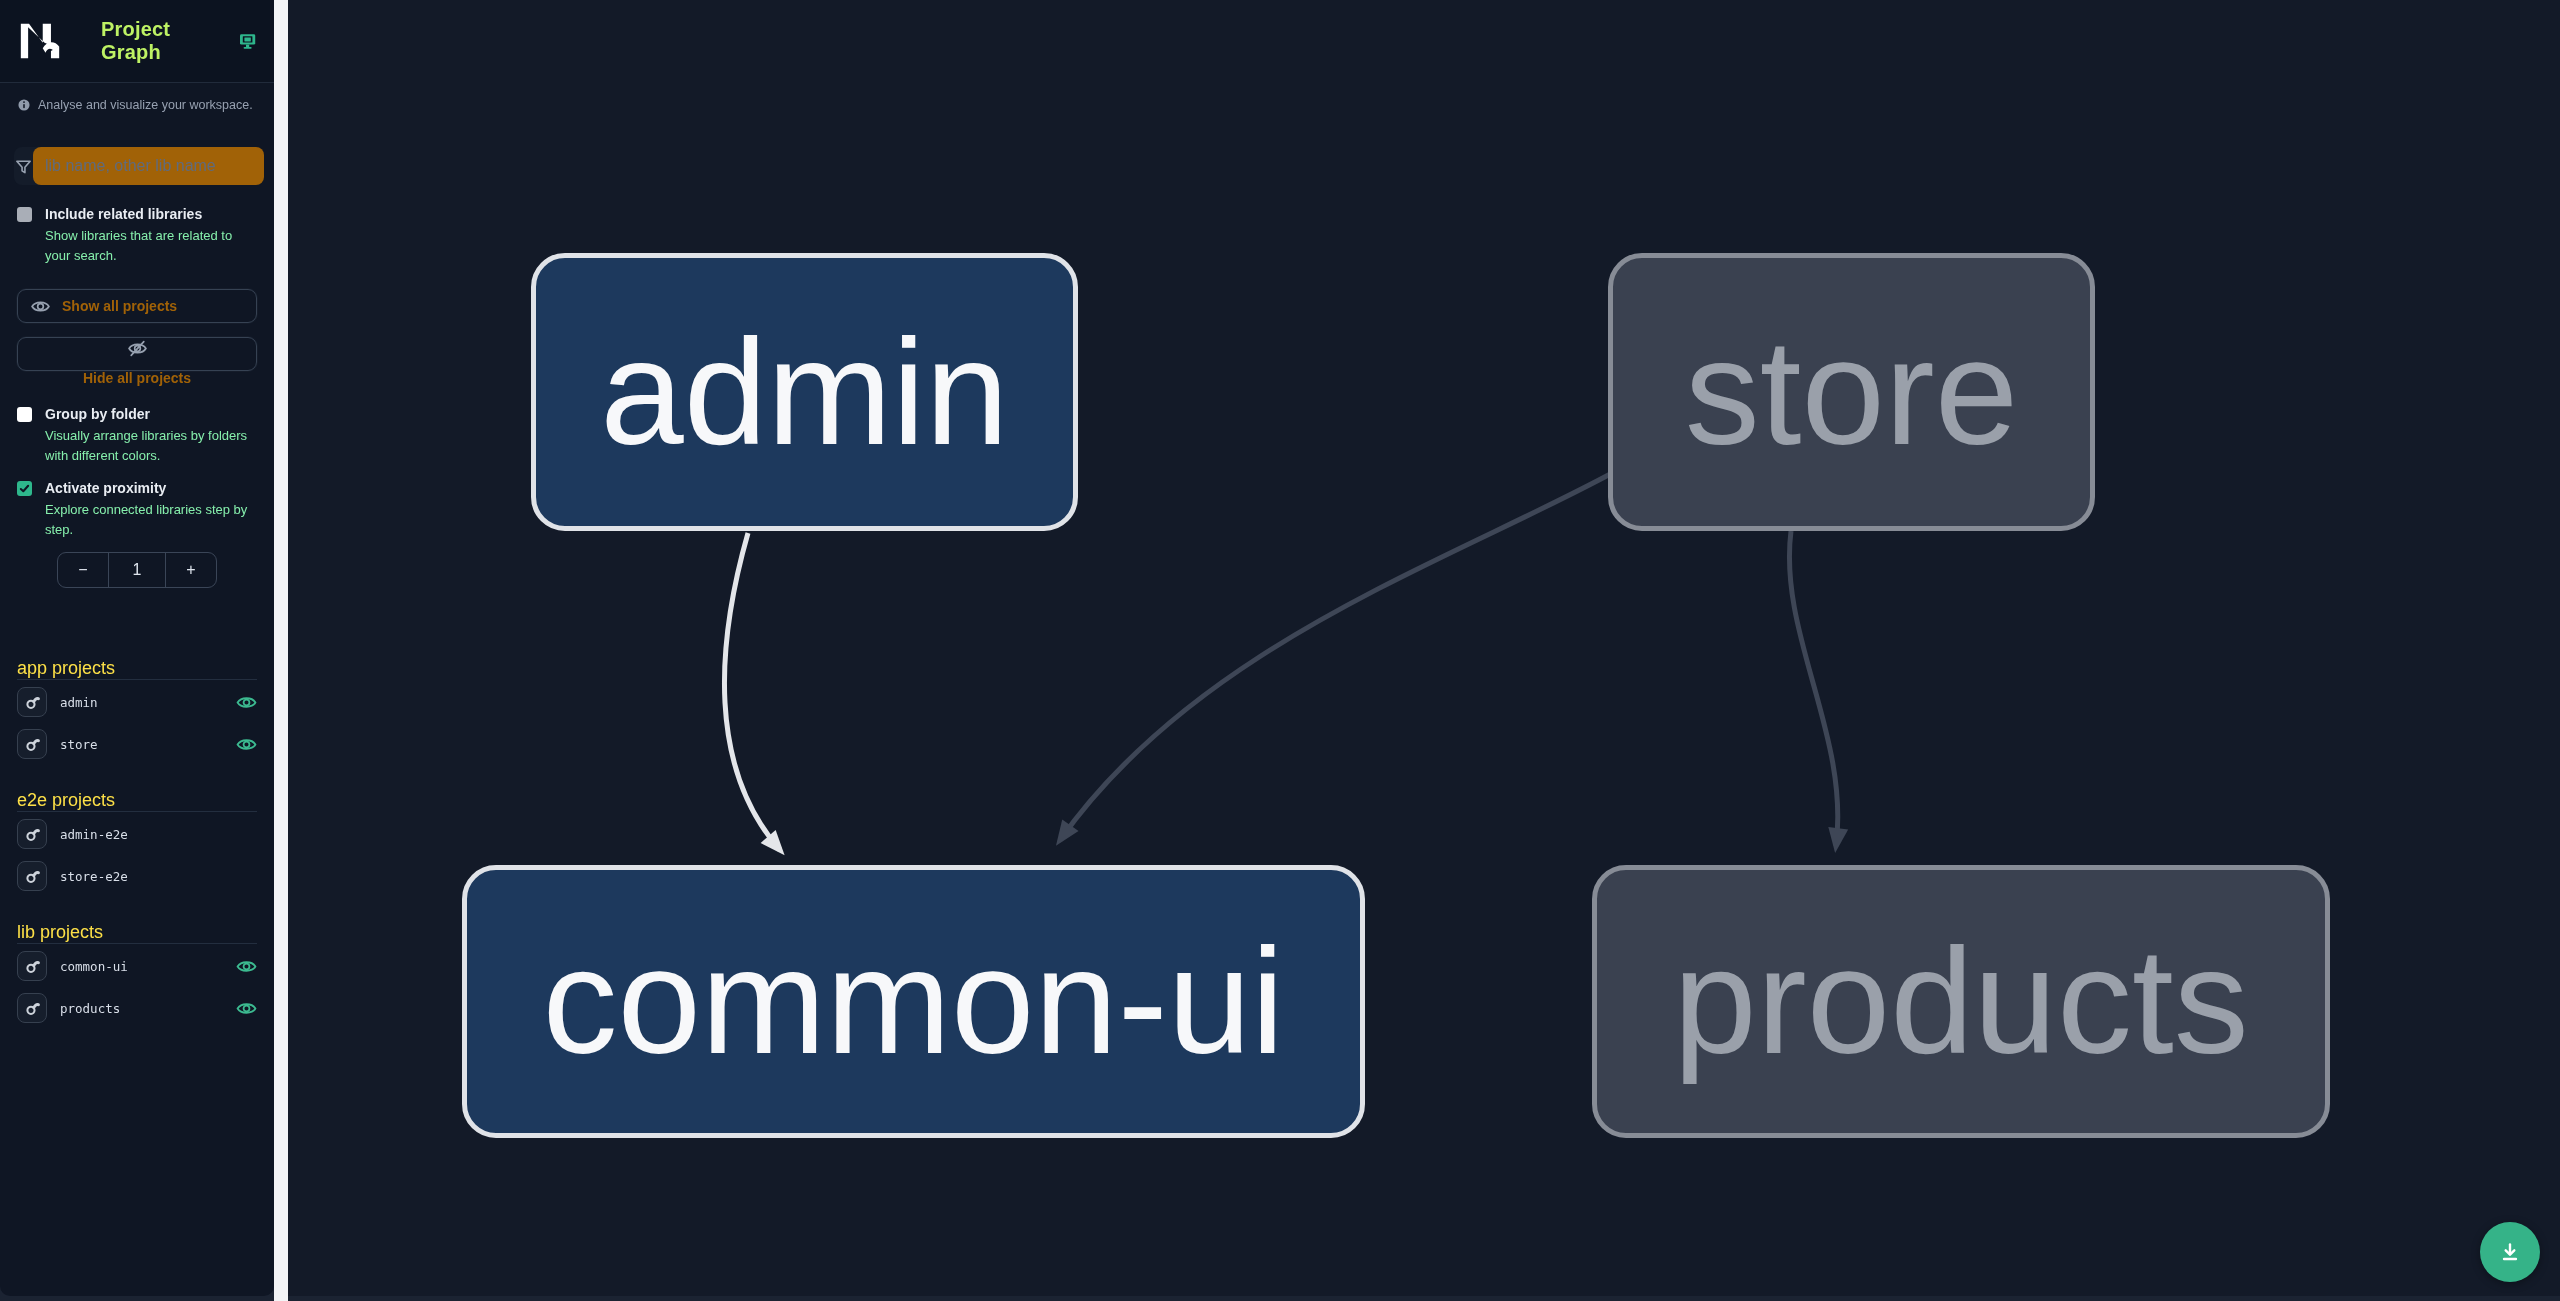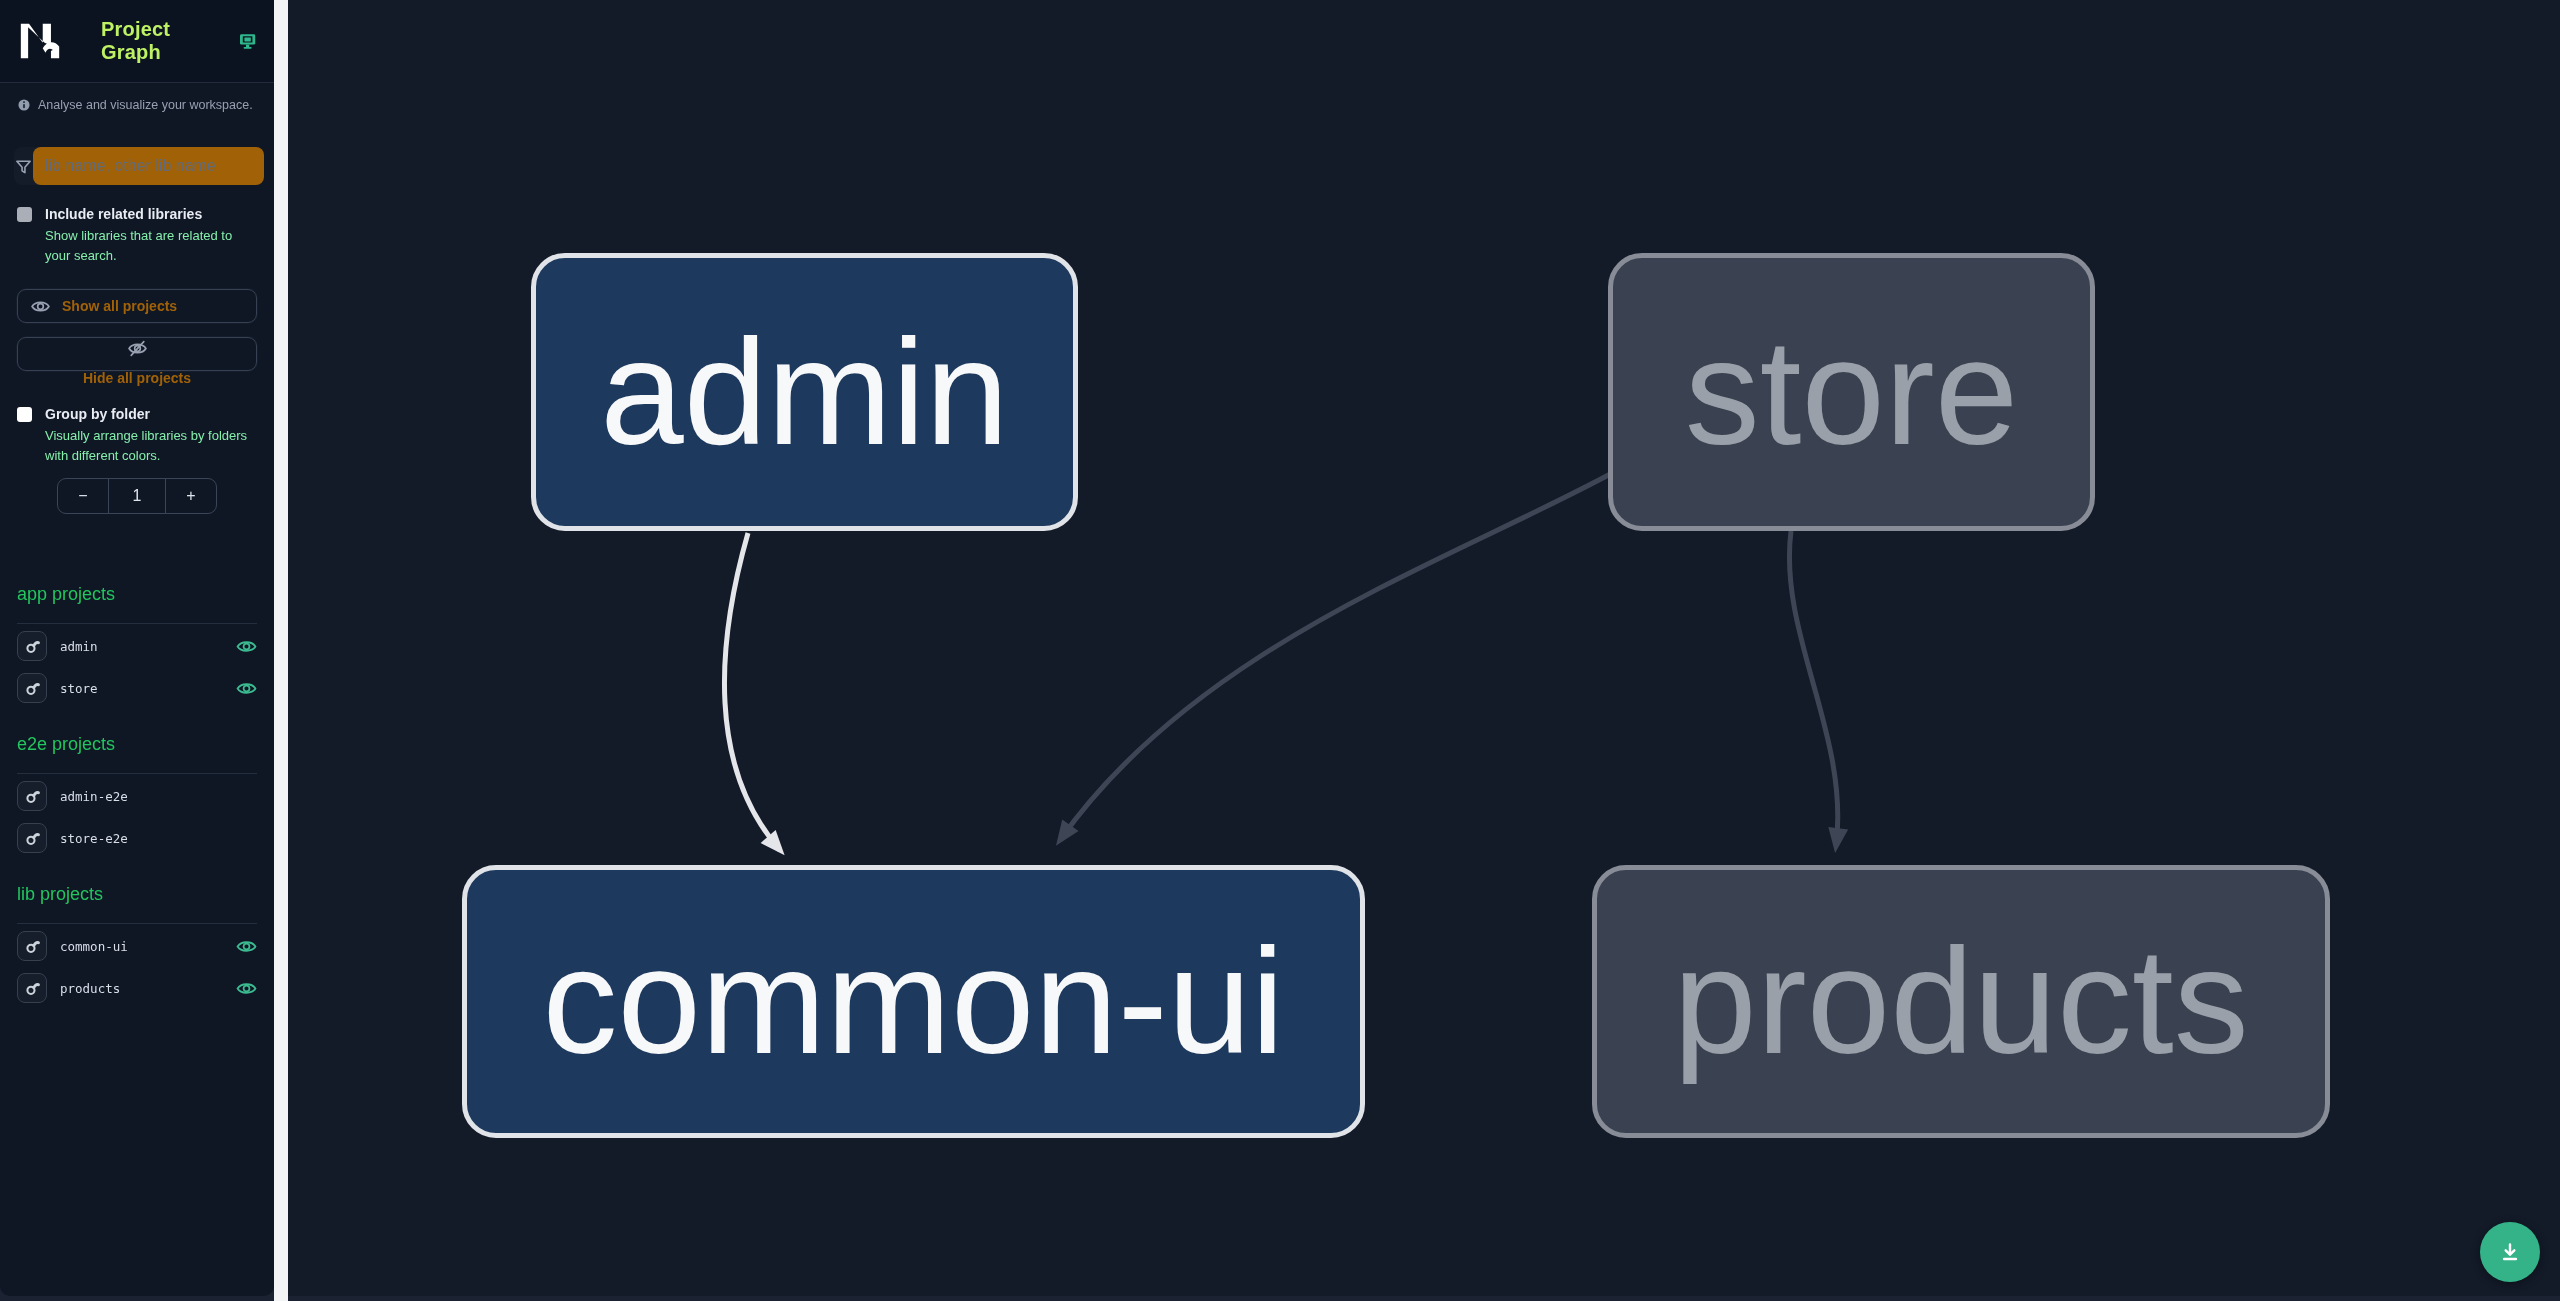--- a/index.html
+++ b/index.html
@@ -53,22 +53,22 @@
              border:1px solid #3a4557; border-radius:9px; overflow:hidden; }
   .stepper > * { display:flex; align-items:center; justify-content:center;
                  color:#dfe5ee; font-size:16px; background:transparent; }
   .step-btn { width:50px; border:none; cursor:pointer; color:#dfe5ee;
               font-family:"Liberation Sans", sans-serif; }
   .step-val { flex:1; border-left:1px solid #3a4557; border-right:1px solid #3a4557; }
 
   .sections { margin-top:70px; }
   .section { margin-top:26px; }
   .section:first-child { margin-top:0; }
-  .sec-header { margin:0 17px; padding-bottom:18px; border-bottom:1px solid #232e3f;
-                color:#22c55e; font-size:18px; }
+  .sec-header { margin:0 17px; padding-bottom:0; border-bottom:1px solid #232e3f;
+                color:#fde047; font-size:18px; }
   .prow { display:flex; align-items:center; height:40px; padding:0 17px; margin-top:2px; }
   .prow:first-of-type { margin-top:7px; }
   .focus-btn { width:30px; height:30px; border-radius:8px; border:1px solid #36404f;
                background:#161e2c; display:flex; align-items:center; justify-content:center; cursor:pointer; }
   .pname { margin-left:13px; color:#d9dfe9; font-size:12.5px;
            font-family:"DejaVu Sans Mono", monospace; }
   .eye-btn { margin-left:auto; width:21px; height:21px; cursor:pointer; }
 
   
   .scroll-strip { position:absolute; left:274px; top:0; width:14px; height:1301px; background:#f3f4f6; }
@@ -158,20 +158,31 @@
     <div class="cb cb-plain gap-lg">
       <span class="box">
         
       </span>
       <span class="body">
         <span class="lbl">Group by folder</span>
         <div class="desc">Visually arrange libraries by folders with different colors.</div>
       </span>
     </div>
 
+    <div class="cb cb-plain gap-sm">
+      <span class="box checked">
+        <svg width="11" height="11" viewBox="0 0 12 12">
+            <path d="M2 6.5 L4.7 9 L10 3" fill="none" stroke="#0f1624" stroke-width="2.2" stroke-linecap="round" stroke-linejoin="round"></path>
+          </svg>
+      </span>
+      <span class="body">
+        <span class="lbl">Activate proximity</span>
+        <div class="desc">Explore connected libraries step by step.</div>
+      </span>
+    </div>
 
     <div class="stepper">
       <button class="step-btn">−</button>
       <span class="step-val">1</span>
       <button class="step-btn">+</button>
     </div>
 
     <div class="sections" id="sections">
         <div class="section">
           <div class="sec-header">app projects</div>

